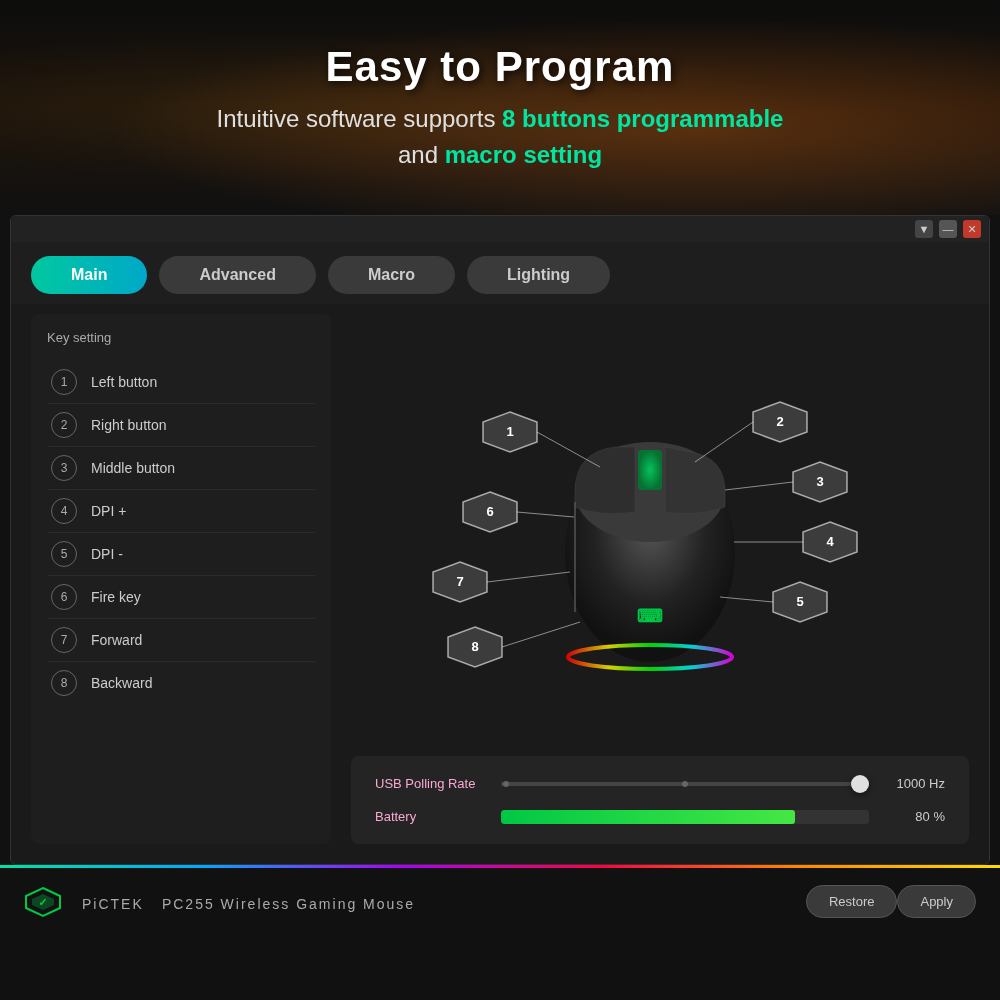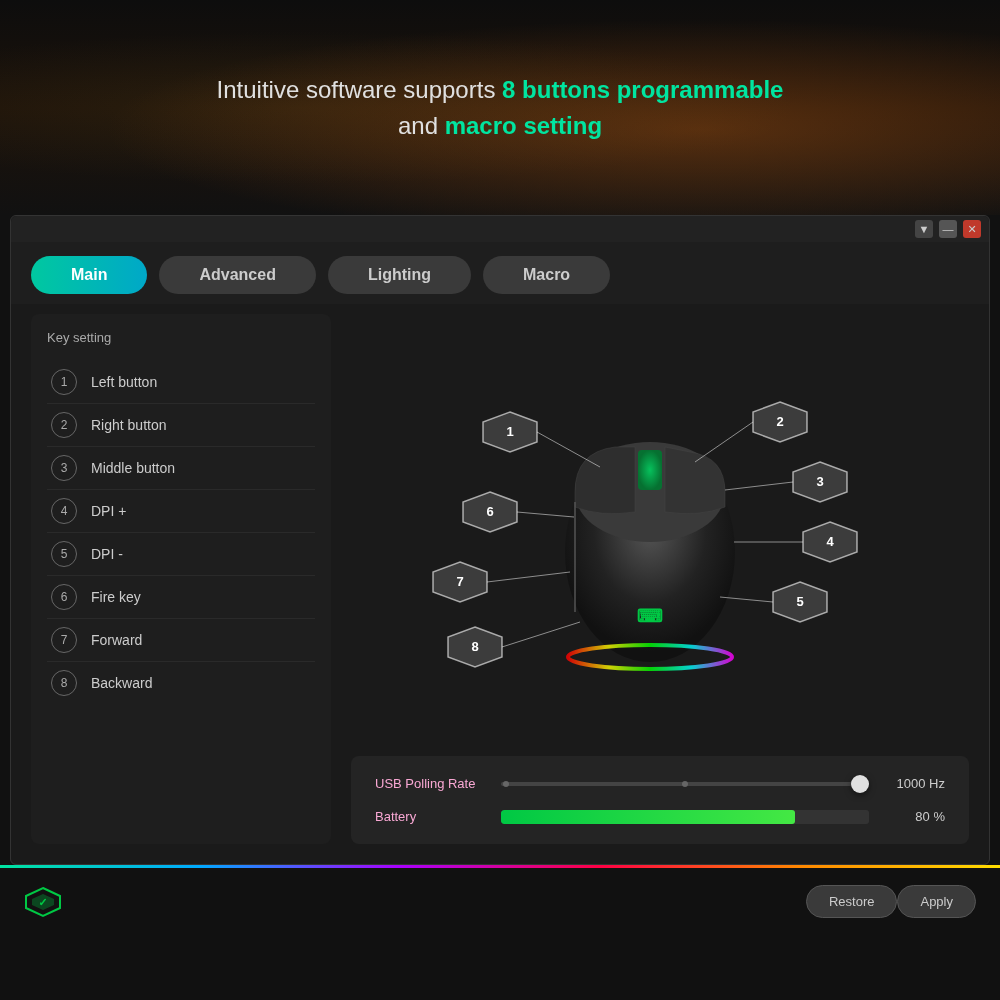--- a/index.html
+++ b/index.html
@@ -293,39 +293,40 @@
       color: #ccc;
       font-size: 13px;
       cursor: pointer;
     }
   </style>
 </head>
 <body>
 
 <div class="hero">
   <div class="hero-bg"></div>
+  <div class="hero-title">Easy to Program</div>
   <div class="hero-subtitle">
     <span>Intuitive software supports </span><span class="highlight">8 buttons programmable</span><br>
     <span> and </span><span class="highlight">macro setting</span>
   </div>
 </div>
 
 <div class="app-window">
 
   <div class="title-bar">
     <button class="title-bar-btn tb-filter">▼</button>
     <button class="title-bar-btn tb-min">—</button>
     <button class="title-bar-btn tb-close">✕</button>
   </div>
 
   <div class="tabs">
     <button class="tab tab-active">Main</button>
     <button class="tab tab-inactive">Advanced</button>
+    <button class="tab tab-inactive">Macro</button>
     <button class="tab tab-inactive">Lighting</button>
-    <button class="tab tab-inactive">Macro</button>
   </div>
 
   <div class="content-area">
 
     <div class="left-panel">
       <div class="section-title">Key setting</div>
       <ul class="key-list">
         <li class="key-item">
           <div class="key-num">1</div>
           <span class="key-label">Left button</span>
@@ -466,18 +467,22 @@
 </div>
 
 <div class="footer">
   <div class="brand">
 
     <svg class="brand-logo" viewBox="0 0 38 32">
       <polygon points="19,2 36,10 36,22 19,30 2,22 2,10" fill="none" stroke="#00c844" stroke-width="2"></polygon>
       <polygon points="19,8 30,13 30,19 19,24 8,19 8,13" fill="#00c844" opacity="0.3"></polygon>
       <text x="19" y="20" text-anchor="middle" font-size="11" fill="#00c844" font-weight="bold">✓</text>
     </svg>
+    <span class="brand-name">
+      <span>PiCTEK</span>
+      <span>PC255 Wireless Gaming Mouse</span>
+    </span>
   </div>
   <div class="footer-btns">
     <button class="footer-btn">Restore</button>
     <button class="footer-btn">Apply</button>
   </div>
 </div>
 
 </body></html>

